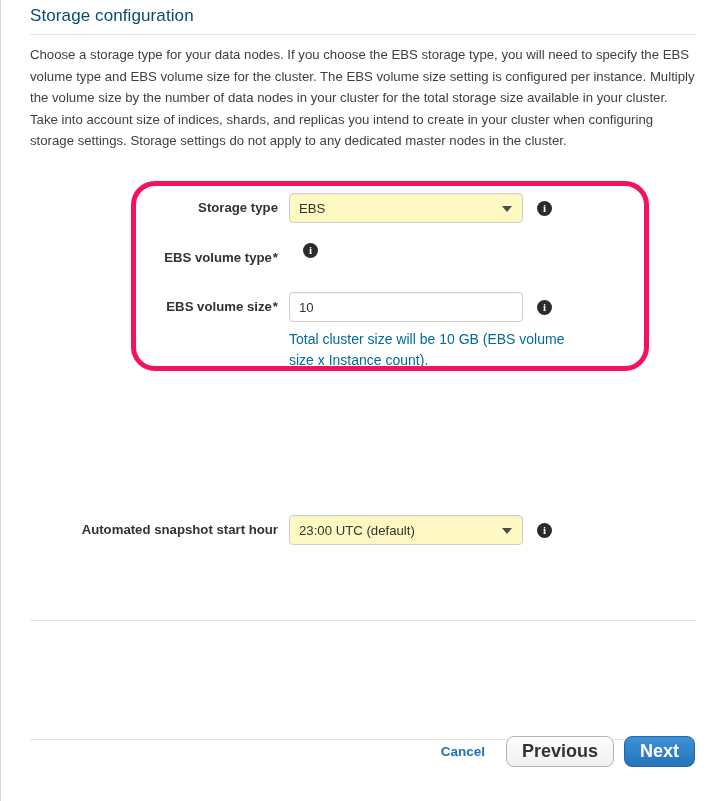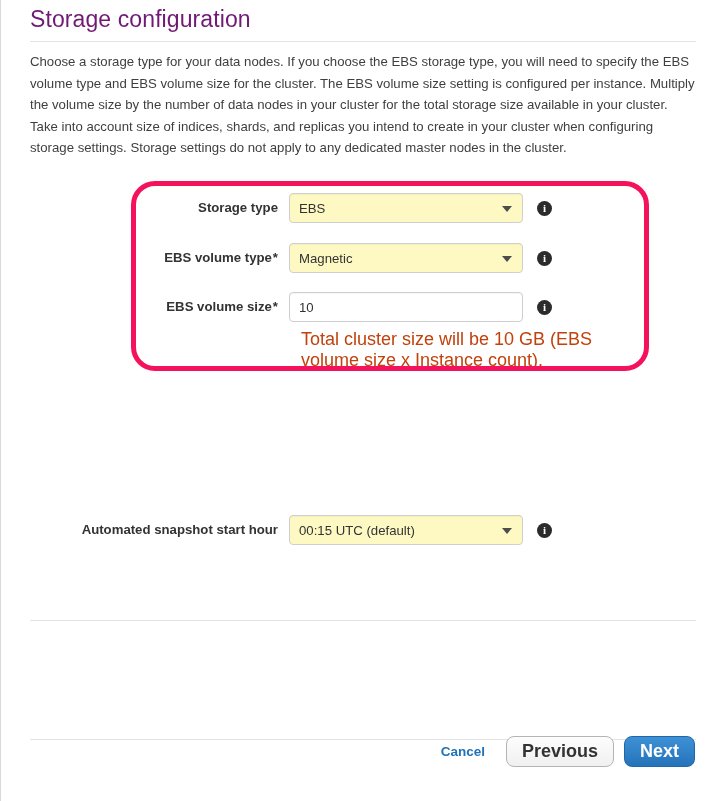--- a/index.html
+++ b/index.html
@@ -19,23 +19,23 @@
     position: relative;
     width: 715px;
     height: 801px;
     box-sizing: border-box;
     border-left: 1px solid #d9d9d9;
     background: #fff;
   }
 
   
   .section-title {
-    font-size: 23px;
+    font-size: 17px;
     font-weight: 400;
-    color: #701a75;
+    color: #0c4a6e;
     margin: 0;
     padding: 0 0 8px 0;
     letter-spacing: .1px;
   }
   .rule {
     height: 1px;
     background: #e3e3e3;
     border: 0;
     margin: 0;
   }
@@ -160,26 +160,25 @@
     font-weight: bold;
     font-family: "Liberation Serif", serif;
     line-height: 15px;
     text-align: center;
     cursor: pointer;
     flex: none;
     user-select: none;
   }
 
   .helper-text {
-    font-size: 18px;
+    font-size: 14px;
     line-height: 21px;
-    color: #c2410c;
+    color: #0369a1;
     width: 300px;
     padding-top: 7px;
-    margin-left: 12px;
   }
 
   
   #snapshot-section {
     position: absolute;
     left: 29px;
     top: 414px;
     width: 666px;
   }
 
@@ -289,24 +288,20 @@
         </div>
       </div>
     </div>
 
     <div class="form-row" style="left:0; top:243px;">
       <div class="form-label">
         <span>EBS volume type</span><span class="req">*</span>
       </div>
       <div class="field-col">
         <div class="field-line">
-          <div class="select-box">
-            <span>Magnetic</span>
-            <span class="caret"></span>
-          </div>
           <div class="info-icon">i</div>
         </div>
       </div>
     </div>
 
     <div class="form-row" style="left:0; top:292px;">
       <div class="form-label">
         <span>EBS volume size</span><span class="req">*</span>
       </div>
       <div class="field-col">
@@ -323,21 +318,21 @@
   <div class="highlight-box"></div>
 
 
   <div class="form-row" style="left:0; top:515px;">
     <div class="form-label">
       <span>Automated snapshot start hour</span>
     </div>
     <div class="field-col">
       <div class="field-line">
         <div class="select-box">
-          <span>00:15 UTC (default)</span>
+          <span>23:00 UTC (default)</span>
           <span class="caret"></span>
         </div>
         <div class="info-icon">i</div>
       </div>
     </div>
   </div>
 
   <div class="divider-advanced"></div>
 
   <div class="divider-footer"></div>

